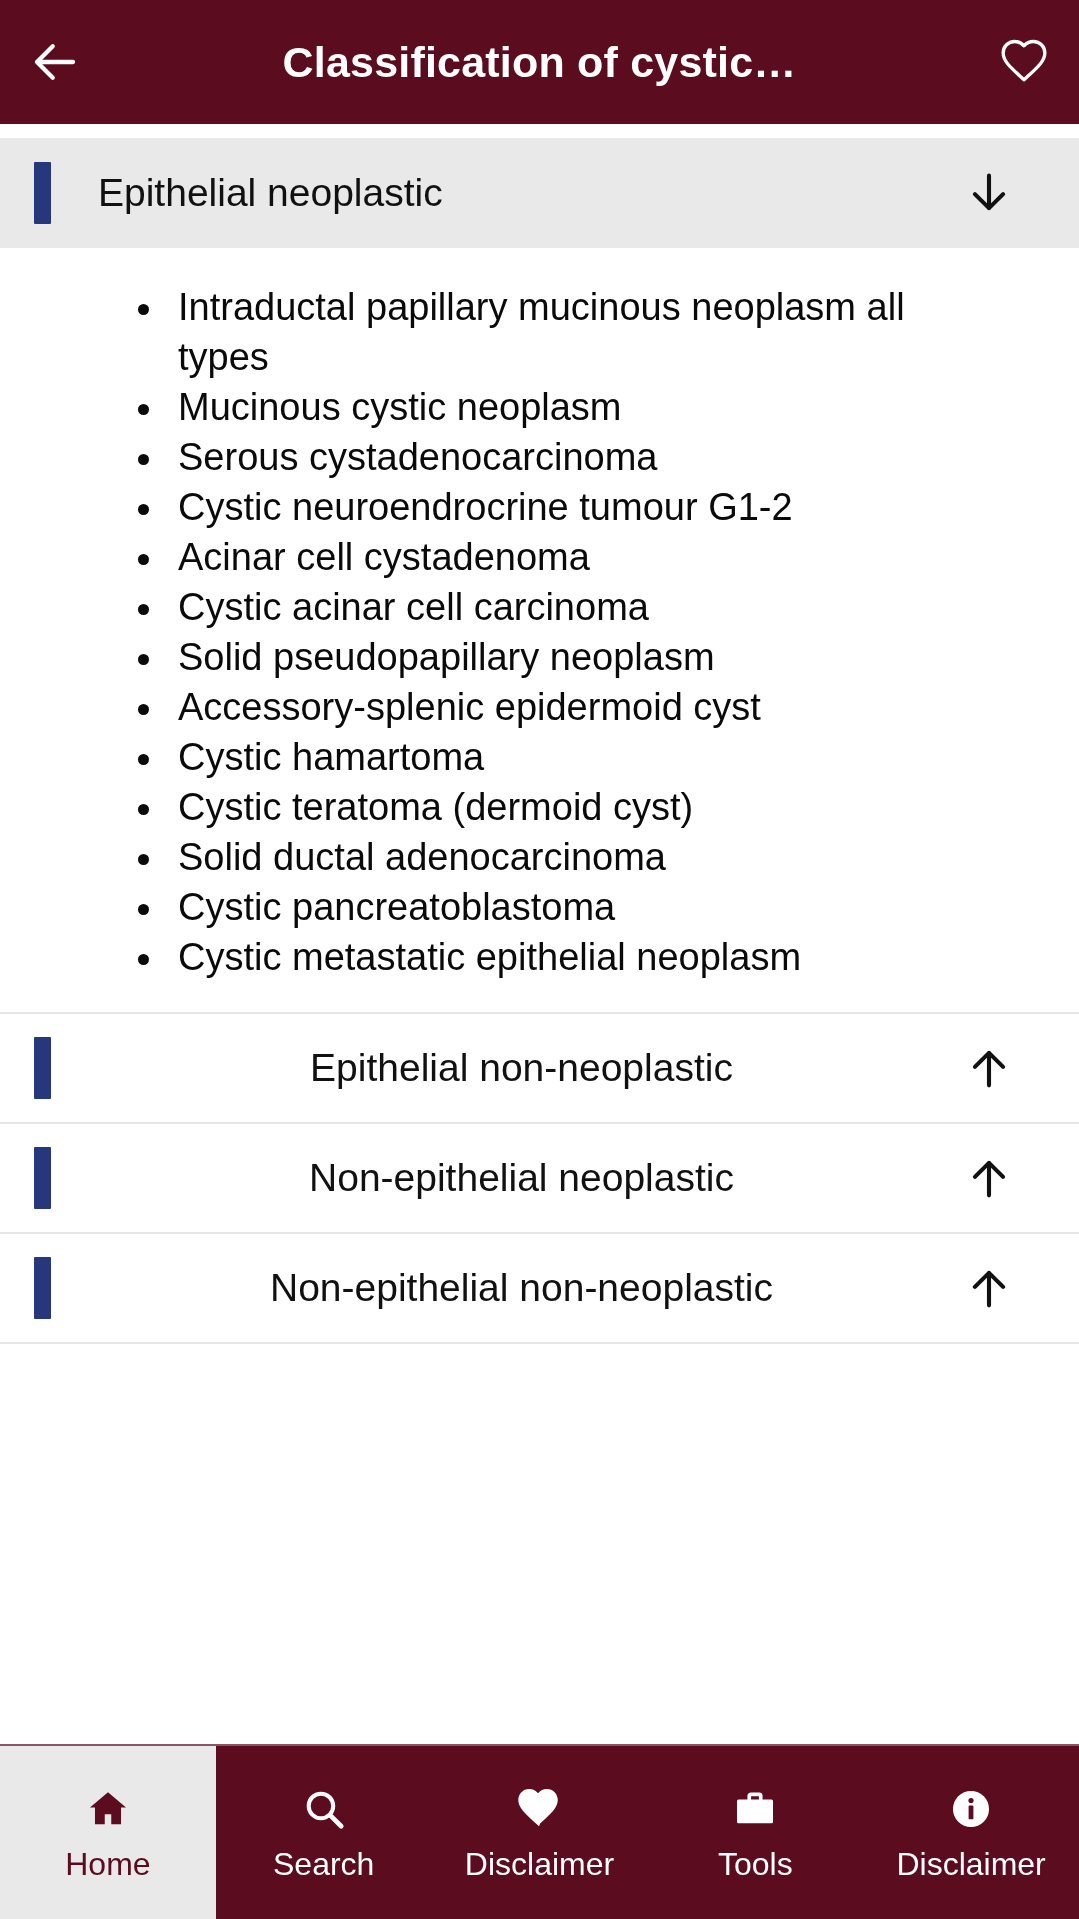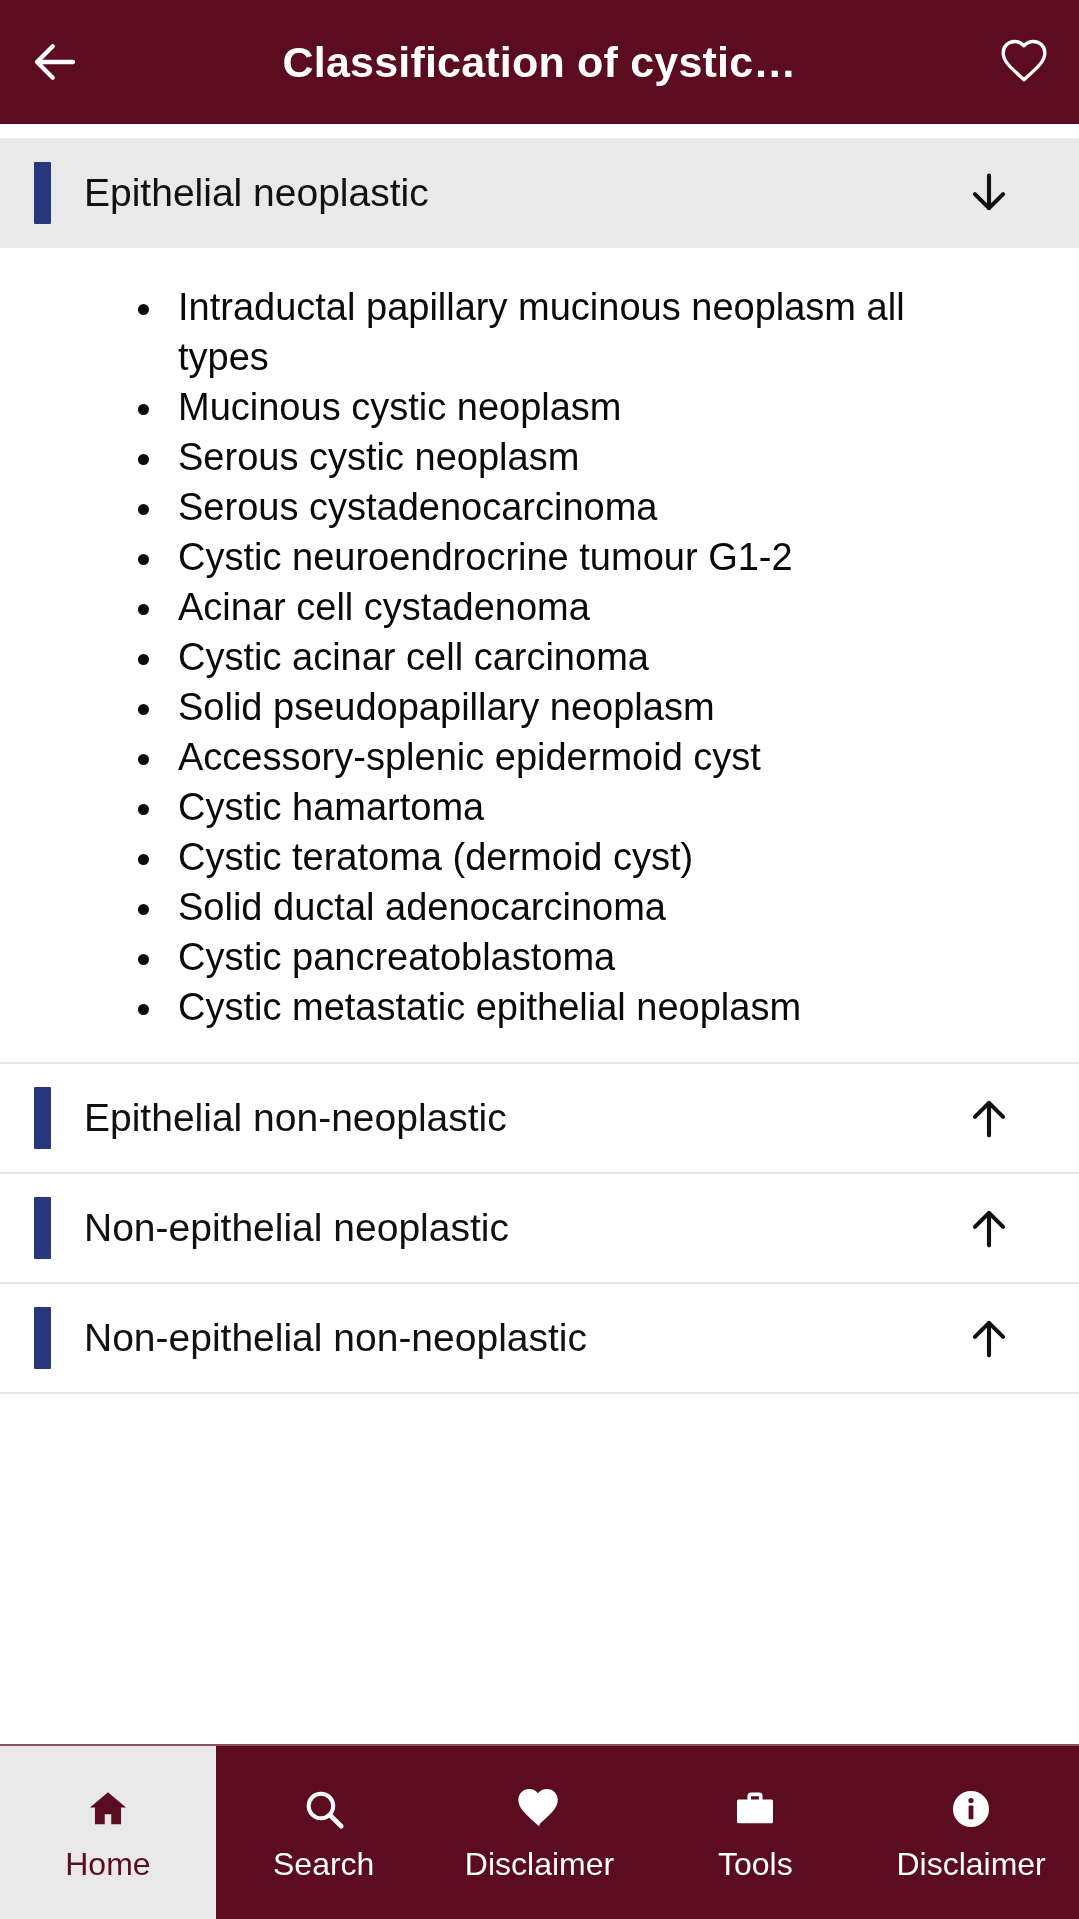--- a/index.html
+++ b/index.html
@@ -75,29 +75,31 @@
     background: #ffffff;
     box-shadow: 0 1px 3px rgba(0,0,0,0.18);
   }
 
   .section-head {
     display: flex;
     align-items: center;
     box-sizing: border-box;
     padding: 0 60px 0 34px;
     position: relative;
+    gap: 14px;
   }
   .section-head.expanded {
     background: #e9e9e9;
     height: 110px;
   }
   .section-head.collapsed {
     background: #ffffff;
     height: 110px;
     border-bottom: 2px solid #e6e6e6;
+    text-align: center;
   }
   .accent-bar {
     width: 17px;
     height: 62px;
     background: #27377c;
     flex: 0 0 auto;
     border-radius: 1px;
   }
   .section-label {
     flex: 1 1 auto;
@@ -217,21 +219,20 @@
         <svg width="52" height="52" viewBox="0 0 24 24">
           <path d="M12 4v15M12 19l-6.5-6.5M12 19l6.5-6.5" fill="none" stroke="#111111" stroke-width="1.9" stroke-linecap="round" stroke-linejoin="round"></path>
         </svg>
       </div>
     </div>
 
     <div class="section-body">
       <ul class="bullets">
         <li>Intraductal papillary mucinous neoplasm all types</li>
         <li>Mucinous cystic neoplasm</li>
-        <li>Serous cystic neoplasm</li>
         <li>Serous cystadenocarcinoma</li>
         <li>Cystic neuroendrocrine tumour G1-2</li>
         <li>Acinar cell cystadenoma</li>
         <li>Cystic acinar cell carcinoma</li>
         <li>Solid pseudopapillary neoplasm</li>
         <li>Accessory-splenic epidermoid cyst</li>
         <li>Cystic hamartoma</li>
         <li>Cystic teratoma (dermoid cyst)</li>
         <li>Solid ductal adenocarcinoma</li>
         <li>Cystic pancreatoblastoma</li>

